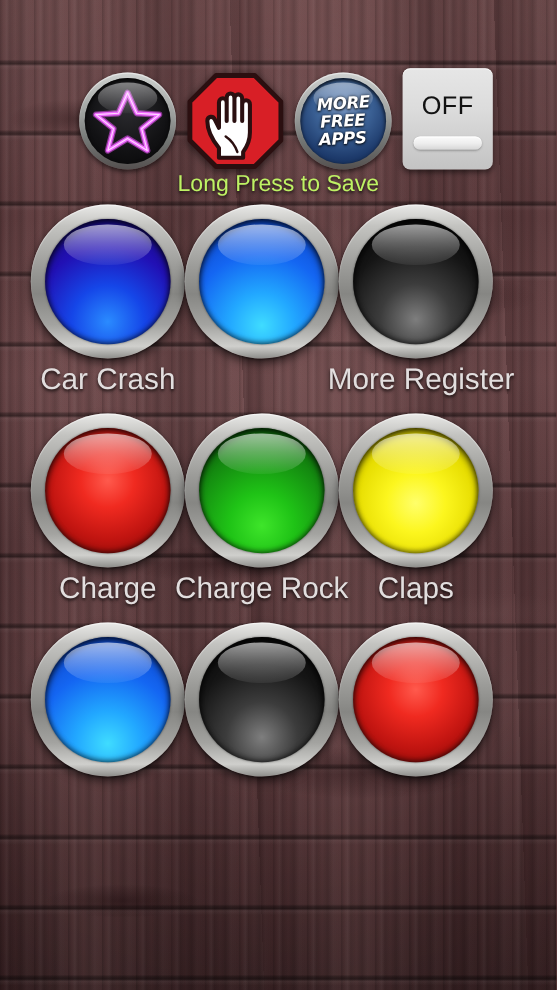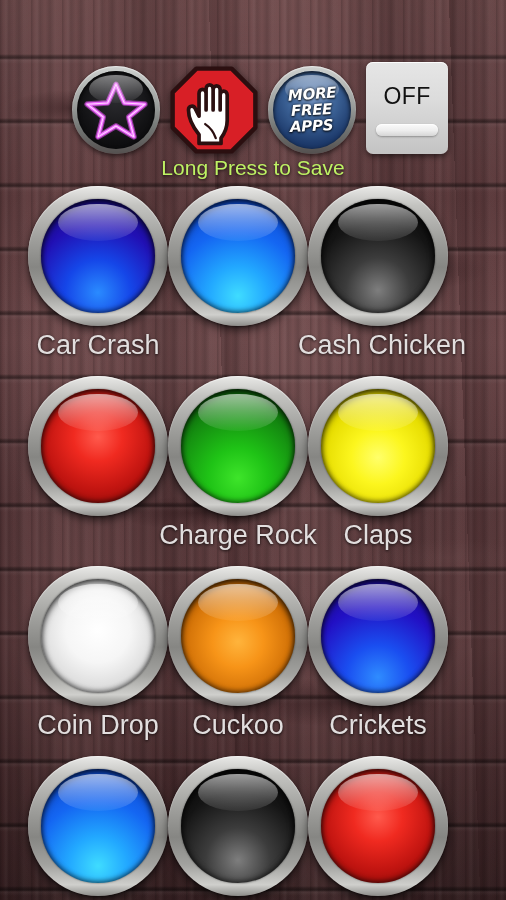--- a/index.html
+++ b/index.html
@@ -366,65 +366,46 @@
       </div>
       <div class="cell c1">
         <div class="sound-btn">
           <div class="dome" style="background: radial-gradient(circle at 50% 85%, rgb(63, 220, 255) 0%, rgb(34, 168, 255) 26%, rgb(20, 102, 242) 58%, rgb(11, 59, 187) 100%);"></div>
         </div>
       </div>
       <div class="cell c2">
         <div class="sound-btn">
           <div class="dome" style="background: radial-gradient(circle at 50% 80%, rgb(126, 126, 126) 0%, rgb(60, 60, 60) 30%, rgb(21, 21, 21) 62%, rgb(3, 3, 3) 100%);"></div>
         </div>
-        <div class="sound-label">Cash Chicken</div>
+        <div class="sound-label">More Register</div>
       </div>
     </div>
     <div class="grid-row">
       <div class="cell c0">
         <div class="sound-btn">
           <div class="dome" style="background: radial-gradient(circle at 50% 42%, rgb(255, 90, 77) 0%, rgb(240, 42, 32) 28%, rgb(192, 20, 16) 62%, rgb(110, 7, 5) 100%);"></div>
         </div>
+        <div class="sound-label">Charge</div>
       </div>
       <div class="cell c1">
         <div class="sound-btn">
           <div class="dome" style="background: radial-gradient(circle at 50% 78%, rgb(62, 229, 42) 0%, rgb(31, 195, 22) 28%, rgb(20, 138, 16) 62%, rgb(10, 74, 10) 100%);"></div>
         </div>
         <div class="sound-label">Charge Rock</div>
       </div>
       <div class="cell c2">
         <div class="sound-btn">
           <div class="dome" style="background: radial-gradient(circle at 50% 60%, rgb(255, 255, 106) 0%, rgb(252, 246, 30) 30%, rgb(230, 220, 0) 62%, rgb(181, 169, 0) 100%);"></div>
         </div>
         <div class="sound-label">Claps</div>
       </div>
     </div>
     <div class="grid-row">
       <div class="cell c0">
         <div class="sound-btn">
-          <div class="dome" style="background: radial-gradient(circle at 50% 45%, rgb(255, 255, 255) 0%, rgb(246, 246, 246) 38%, rgb(217, 217, 217) 72%, rgb(169, 169, 169) 100%);"></div>
-        </div>
-        <div class="sound-label">Coin Drop</div>
-      </div>
-      <div class="cell c1">
-        <div class="sound-btn">
-          <div class="dome" style="background: radial-gradient(circle at 50% 55%, rgb(255, 180, 60) 0%, rgb(247, 148, 24) 30%, rgb(207, 111, 6) 64%, rgb(109, 55, 3) 100%);"></div>
-        </div>
-        <div class="sound-label">Cuckoo</div>
-      </div>
-      <div class="cell c2">
-        <div class="sound-btn">
-          <div class="dome" style="background: radial-gradient(circle at 50% 86%, rgb(47, 140, 255) 0%, rgb(26, 78, 240) 28%, rgb(34, 16, 196) 62%, rgb(25, 10, 126) 100%);"></div>
-        </div>
-        <div class="sound-label">Crickets</div>
-      </div>
-    </div>
-    <div class="grid-row">
-      <div class="cell c0">
-        <div class="sound-btn">
           <div class="dome" style="background: radial-gradient(circle at 50% 85%, rgb(63, 220, 255) 0%, rgb(34, 168, 255) 26%, rgb(20, 102, 242) 58%, rgb(11, 59, 187) 100%);"></div>
         </div>
         <div class="sound-label"></div>
       </div>
       <div class="cell c1">
         <div class="sound-btn">
           <div class="dome" style="background: radial-gradient(circle at 50% 80%, rgb(126, 126, 126) 0%, rgb(60, 60, 60) 30%, rgb(21, 21, 21) 62%, rgb(3, 3, 3) 100%);"></div>
         </div>
         <div class="sound-label"></div>
       </div>

